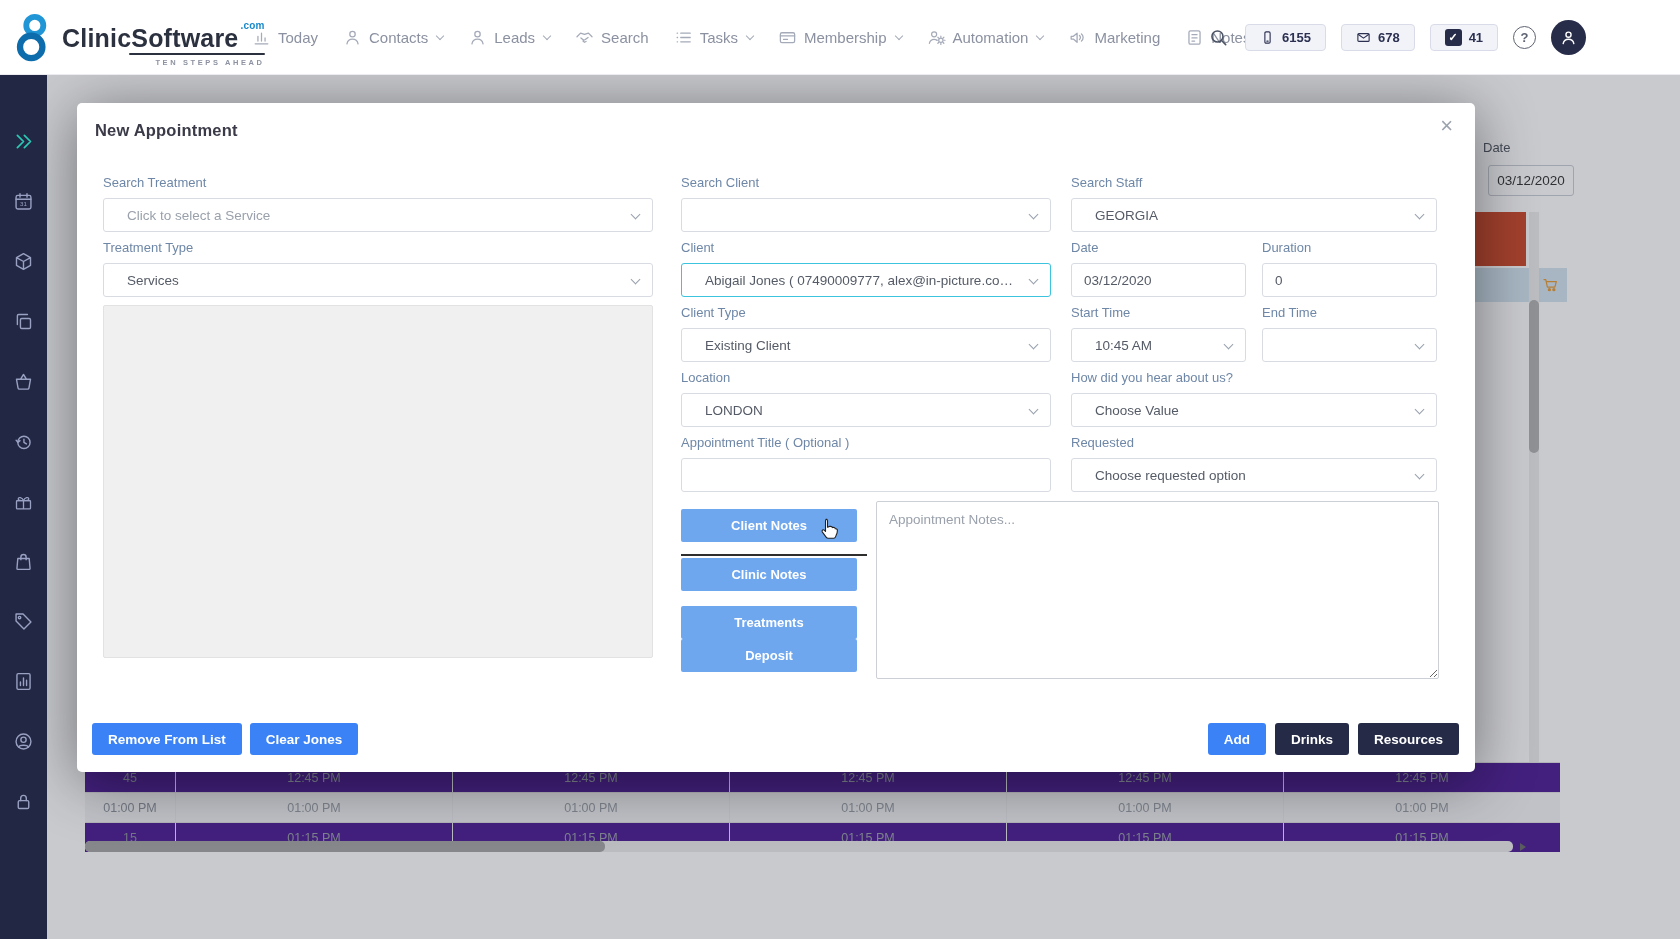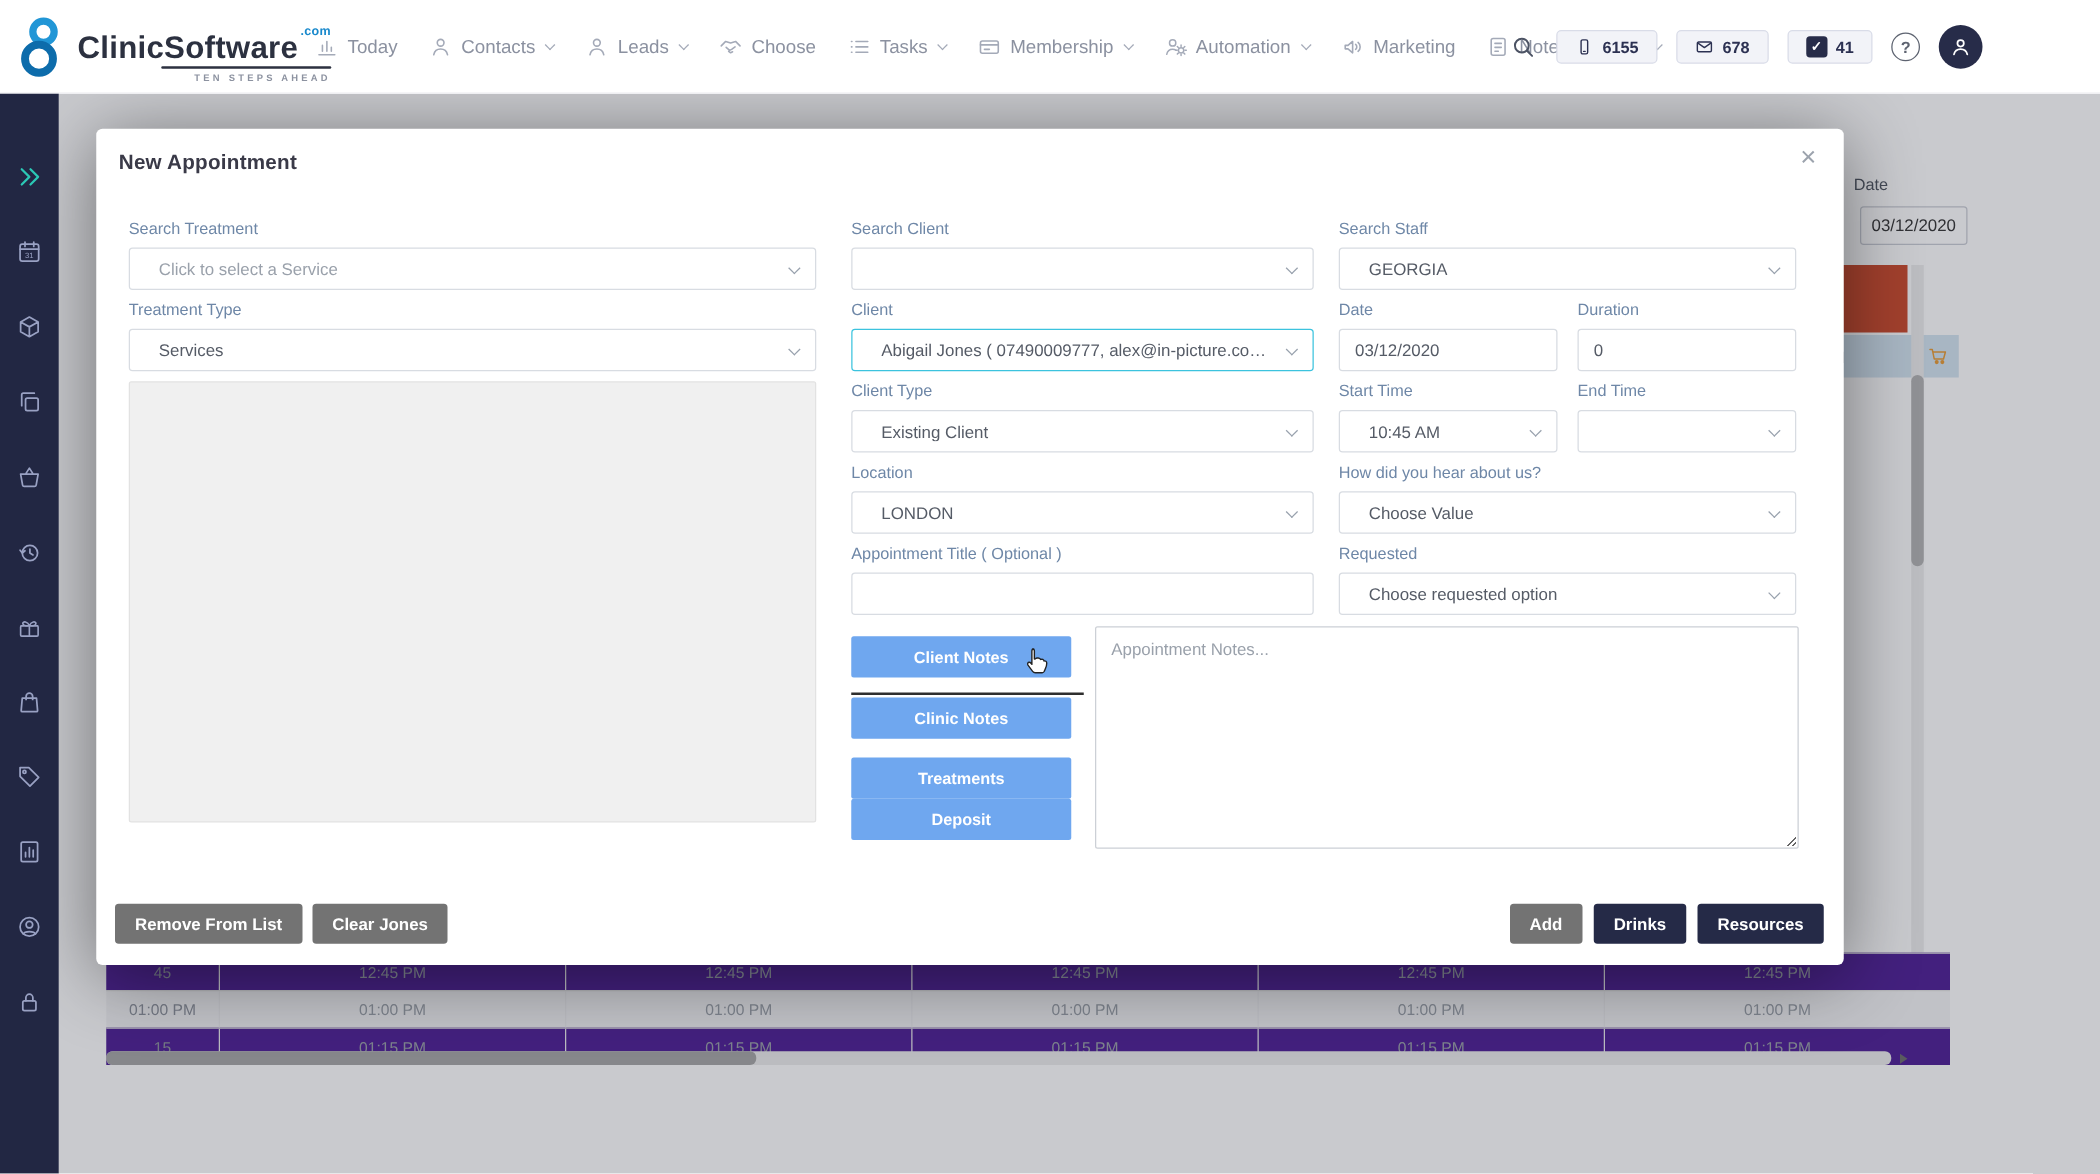--- a/index.html
+++ b/index.html
@@ -80,21 +80,21 @@
   .half-row>*{flex:1}
 
   .btn-blue{width:176px;height:33px;background:#6fa7ef;color:#fff;border-radius:2px;font-size:13px;font-weight:700;display:flex;align-items:center;justify-content:center;cursor:pointer}.mt15{margin-top:15px}.mt16{margin-top:0}.mt9{margin-top:9px}
   .notes-divider{width:186px;height:2px;background:#2e2e2e;margin:12px 0 2px 0}
   .notes{position:absolute;left:799px;top:398px;width:563px;height:178px;border:1px solid #ccd0d6;border-radius:2px;padding:10px 12px;font-size:13.5px;color:#a21caf;font-family:"Liberation Sans",sans-serif;resize:both}
   .notes::placeholder{color:#9aa1ab}
   .inp::placeholder{color:#9aa1ab}
 
   .foot-left{position:absolute;left:15px;bottom:17px;display:flex;gap:8px}
   .foot-right{position:absolute;right:16px;bottom:17px;display:flex;gap:9px}
-  .btn-teal{height:32px;background:#737373;color:#fff;border-radius:3px;font-size:13.5px;font-weight:700;display:flex;align-items:center;justify-content:center;padding:12px 16px;cursor:pointer}
+  .btn-teal{height:32px;background:#3b82f6;color:#fff;border-radius:3px;font-size:13.5px;font-weight:700;display:flex;align-items:center;justify-content:center;padding:12px 16px;cursor:pointer}
   .btn-navy{height:32px;background:#252a47;color:#fff;border-radius:3px;font-size:13.5px;font-weight:700;display:flex;align-items:center;justify-content:center;padding:0 16px;cursor:pointer}
 
   .cursor{position:absolute;left:817px;top:517px;width:24px;height:24px;z-index:150;pointer-events:none}
 </style>
 </head>
 <body>
 
 <div id="app">
 
   <header class="navbar">
@@ -140,21 +140,21 @@
           </svg>
         <span>Leads</span>
         <span class="caret"></span>
       </div>
       <div class="nav-item">
         <svg class="ni" viewBox="0 0 24 24">
             <g fill="none" stroke="currentColor" stroke-width="1.6" stroke-linecap="round" stroke-linejoin="round">
               <path d="M2.5 11L7 6.5l5 1.5M21.5 11L17 6.5l-5 1.5M7.5 12.5l3.5 3 2-1 3.5-2.5M10 16.5l2 1.5 2-1"></path>
             </g>
           </svg>
-        <span>Choose</span>
+        <span>Search</span>
       </div>
       <div class="nav-item">
         <svg class="ni" viewBox="0 0 24 24">
             <g fill="none" stroke="currentColor" stroke-width="1.6" stroke-linecap="round">
               <path d="M8.5 6.5h12M8.5 12h12M8.5 17.5h12M4 6.5h.5M4 12h.5M4 17.5h.5"></path>
             </g>
           </svg>
         <span>Tasks</span>
         <span class="caret"></span>
       </div>

